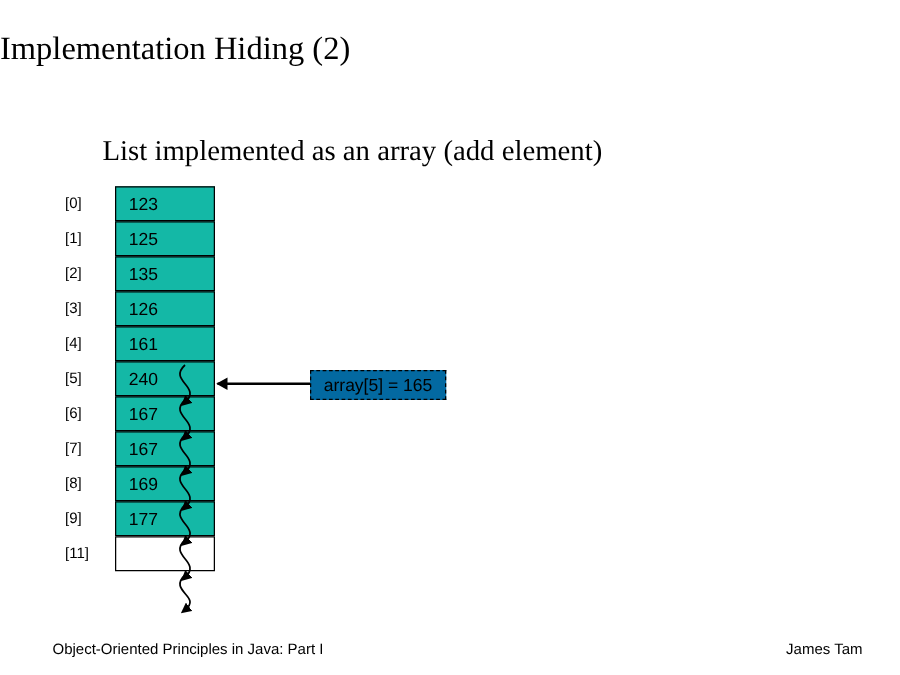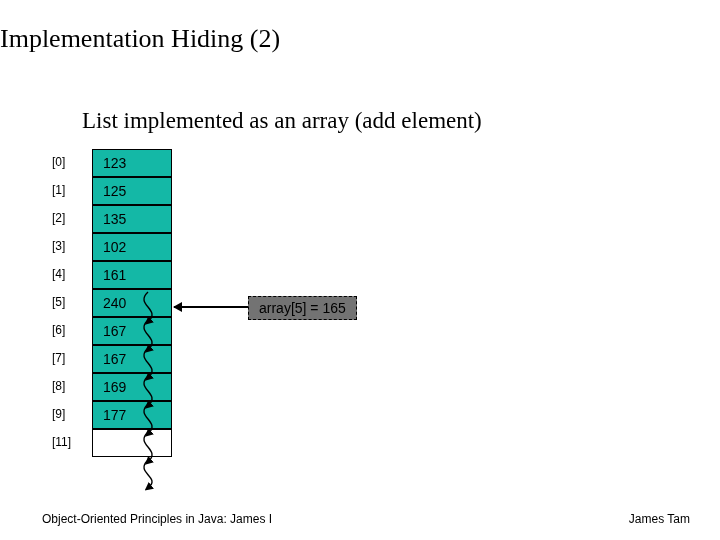--- a/index.html
+++ b/index.html
@@ -59,21 +59,21 @@
     background: #fff;
   }
   .annotation-box {
     position: absolute;
     top: 296px;
     left: 248px;
     border: 1px dashed #000;
     padding: 3px 10px;
     font-family: Arial, Helvetica, sans-serif;
     font-size: 14px;
-    background: #737373;
+    background: #0369a1;
   }
   
   .annotation-arrow {
     position: absolute;
     top: 306px;
     left: 174px;
     width: 74px;
     height: 2px;
     background: #000;
   }
@@ -129,21 +129,21 @@
   <div class="row">
     <div class="idx">[1]</div>
     <div class="cell">125</div>
   </div>
   <div class="row">
     <div class="idx">[2]</div>
     <div class="cell">135</div>
   </div>
   <div class="row">
     <div class="idx">[3]</div>
-    <div class="cell">102</div>
+    <div class="cell">126</div>
   </div>
   <div class="row">
     <div class="idx">[4]</div>
     <div class="cell">161</div>
   </div>
   <div class="row">
     <div class="idx">[5]</div>
     <div class="cell">240</div>
   </div>
   <div class="row">
@@ -181,14 +181,14 @@
     <path d="M20,84 C6,97 34,101 20,114" stroke="#000" fill="none" stroke-width="1.4" marker-end="url(#ah)"></path>
     <path d="M20,112 C6,125 34,129 20,142" stroke="#000" fill="none" stroke-width="1.4" marker-end="url(#ah)"></path>
     <path d="M20,140 C6,153 34,157 20,170" stroke="#000" fill="none" stroke-width="1.4" marker-end="url(#ah)"></path>
     <path d="M20,168 C6,181 34,185 20,196" stroke="#000" fill="none" stroke-width="1.4" marker-end="url(#ah)"></path>
   </svg>
 </div>
 
 <div class="annotation-arrow"></div>
 <div class="annotation-box">array[5] = 165</div>
 
-<div class="footer-left">Object-Oriented Principles in Java: James I</div>
+<div class="footer-left">Object-Oriented Principles in Java: Part I</div>
 <div class="footer-right">James Tam</div>
 
 </body></html>

